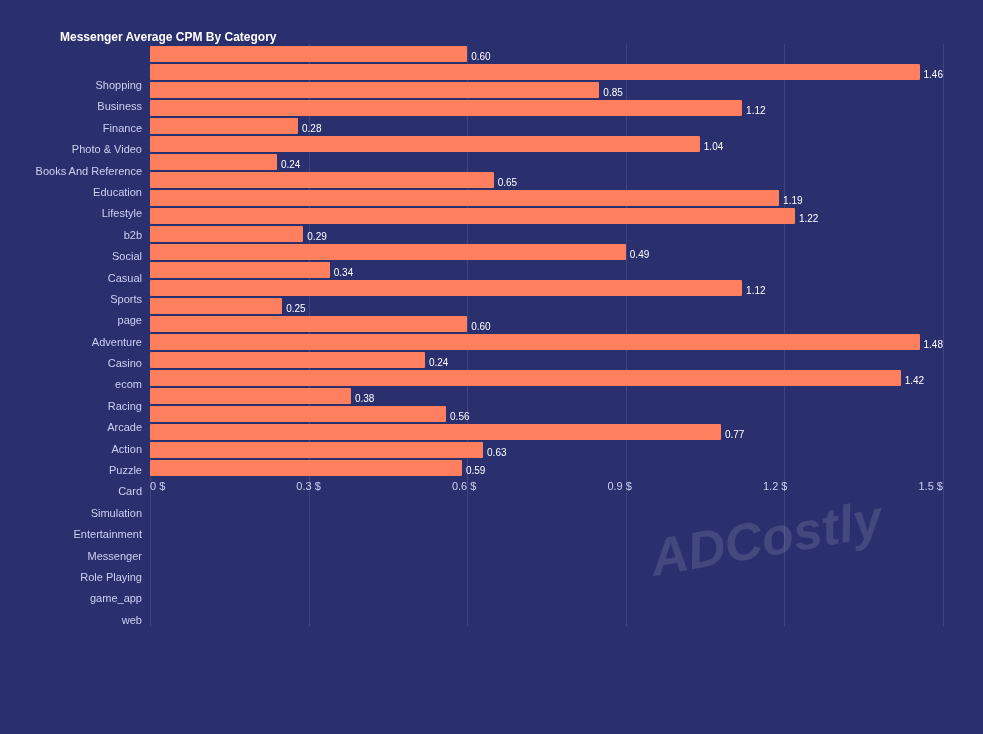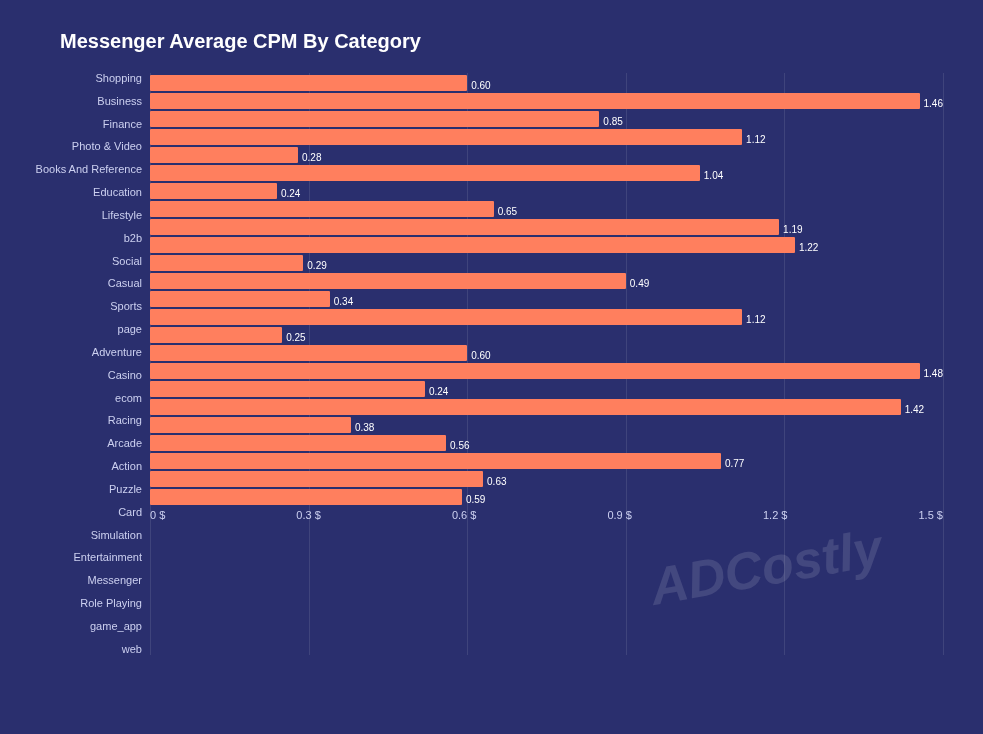--- a/index.html
+++ b/index.html
@@ -11,40 +11,40 @@
       overflow: hidden;
       color: white;
     }
     .chart-container {
       padding: 30px 40px 40px 20px;
       width: 983px;
       height: 734px;
       position: relative;
     }
     .chart-title {
-      font-size: 20px;
+      font-size: 12px;
       font-weight: bold;
       color: white;
-      margin-bottom: 20px;
       margin-left: 40px;
     }
     .chart-area {
       display: flex;
       width: 100%;
       height: calc(100% - 60px);
       position: relative;
     }
     .y-labels {
       display: flex;
       flex-direction: column;
       justify-content: space-between;
       align-items: flex-end;
       min-width: 130px;
       padding-right: 8px;
       padding-bottom: 22px;
+      margin-top: 36px;
     }
     .y-label {
       font-size: 11px;
       color: #ccd0f0;
       line-height: 1;
       text-align: right;
     }
     .bars-area {
       flex: 1;
       display: flex;

